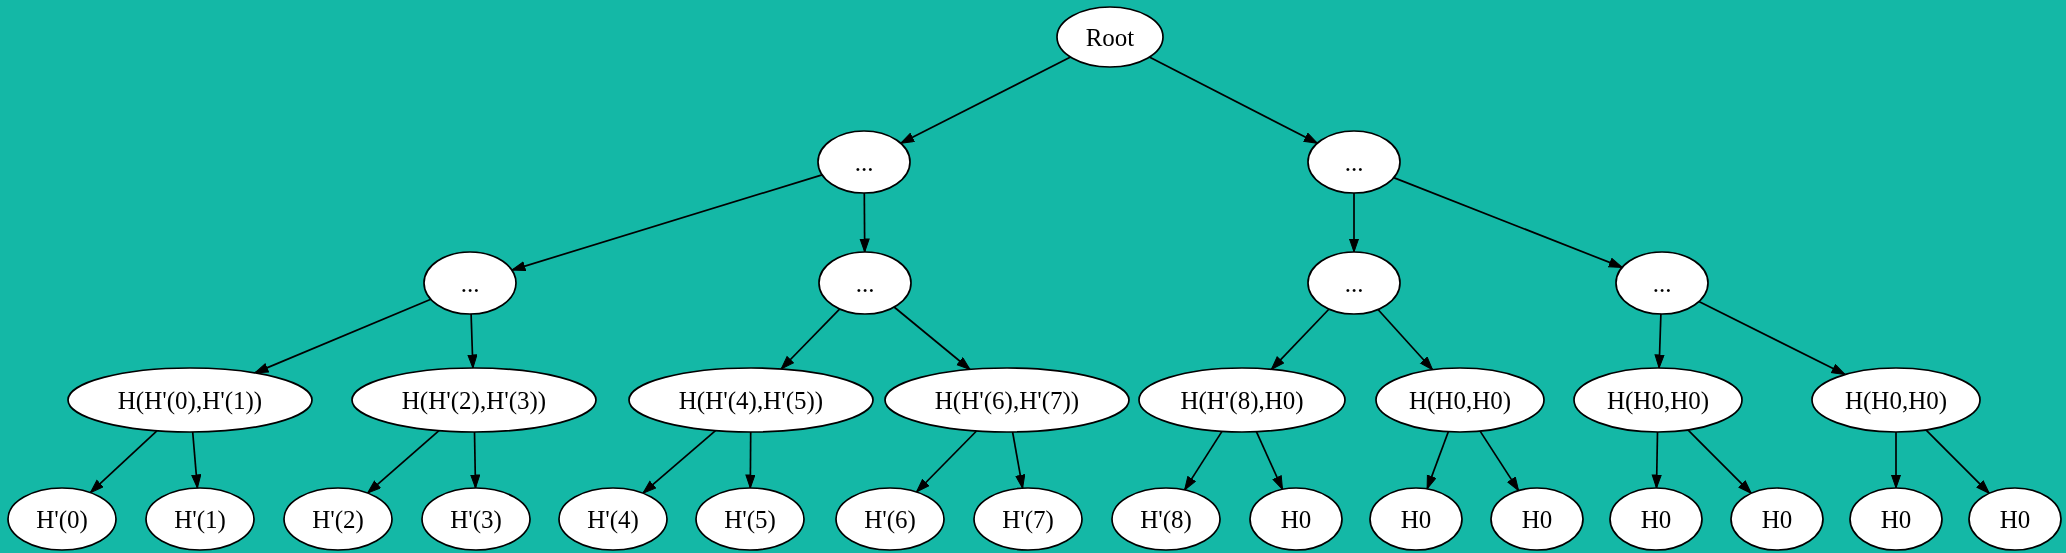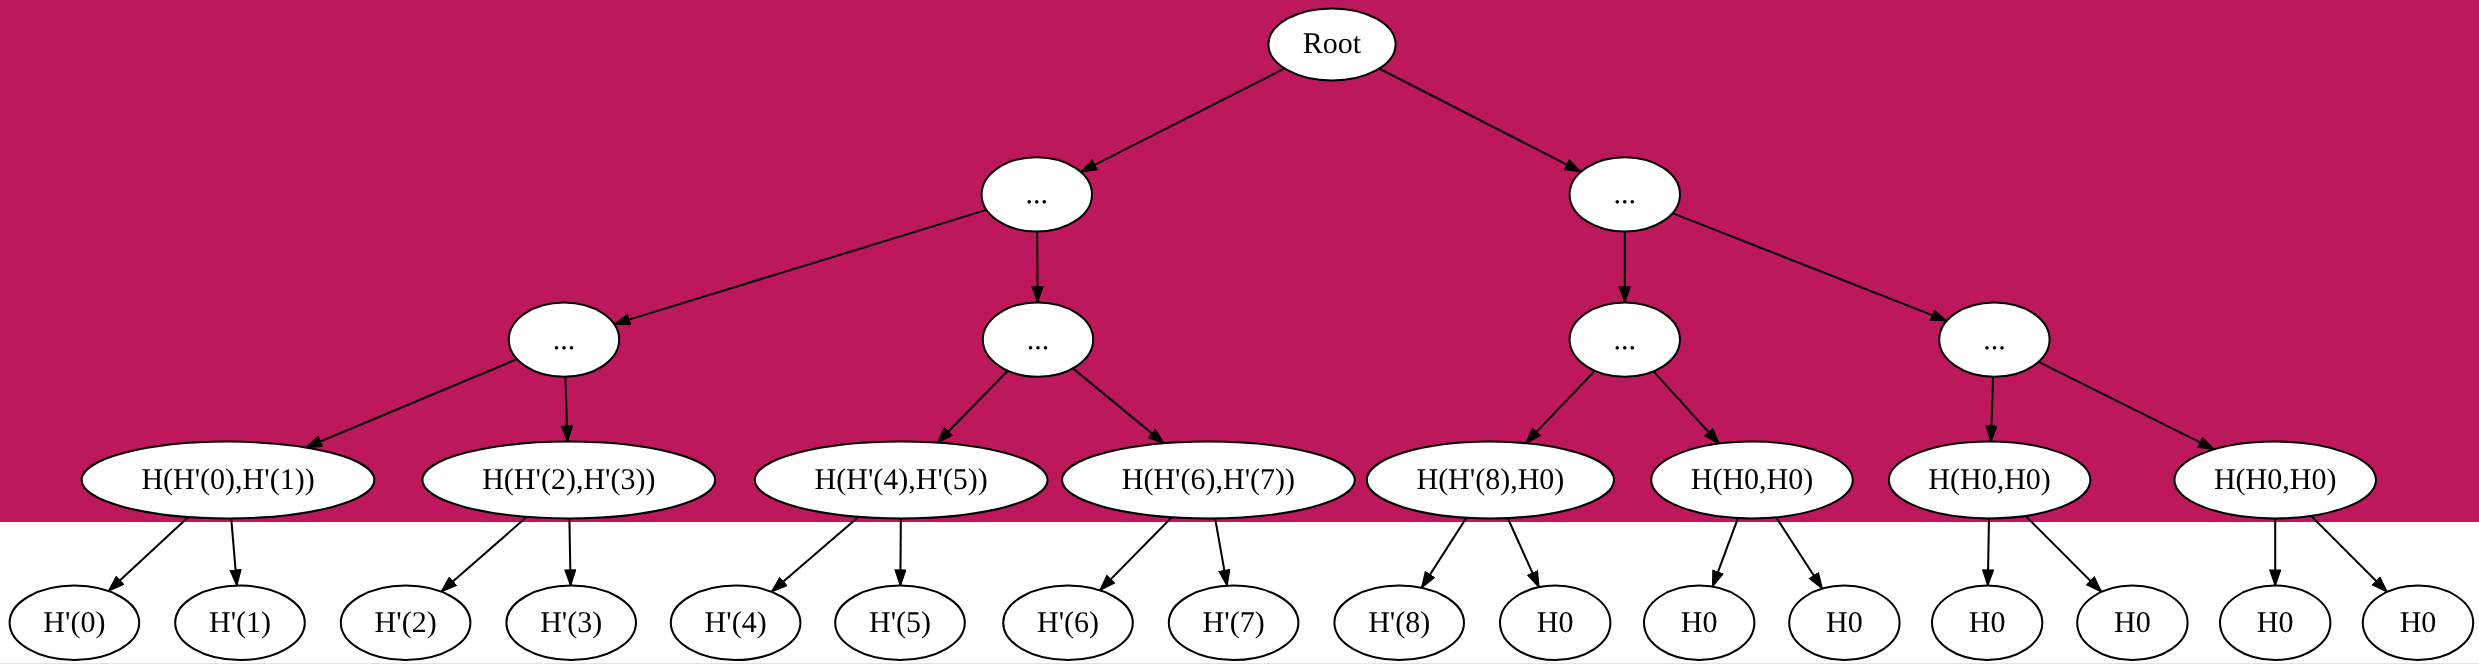--- a/index.html
+++ b/index.html
@@ -7,22 +7,22 @@
     padding: 0;
     background: #ffffff;
     width: 2066px;
     height: 553px;
     overflow: hidden;
     font-family: "Liberation Serif", "DejaVu Serif", serif;
   }
   #diagram-wrap {
     position: relative;
     width: 2066px;
-    height: 435px;
-    background: #be185d;
+    height: 553px;
+    background: #14b8a6;
   }
   svg text {
     font-family: "Liberation Serif", "DejaVu Serif", serif;
     font-size: 25px;
     fill: #000000;
   }
   svg ellipse {
     fill: #ffffff;
     stroke: #000000;
     stroke-width: 1.7;

